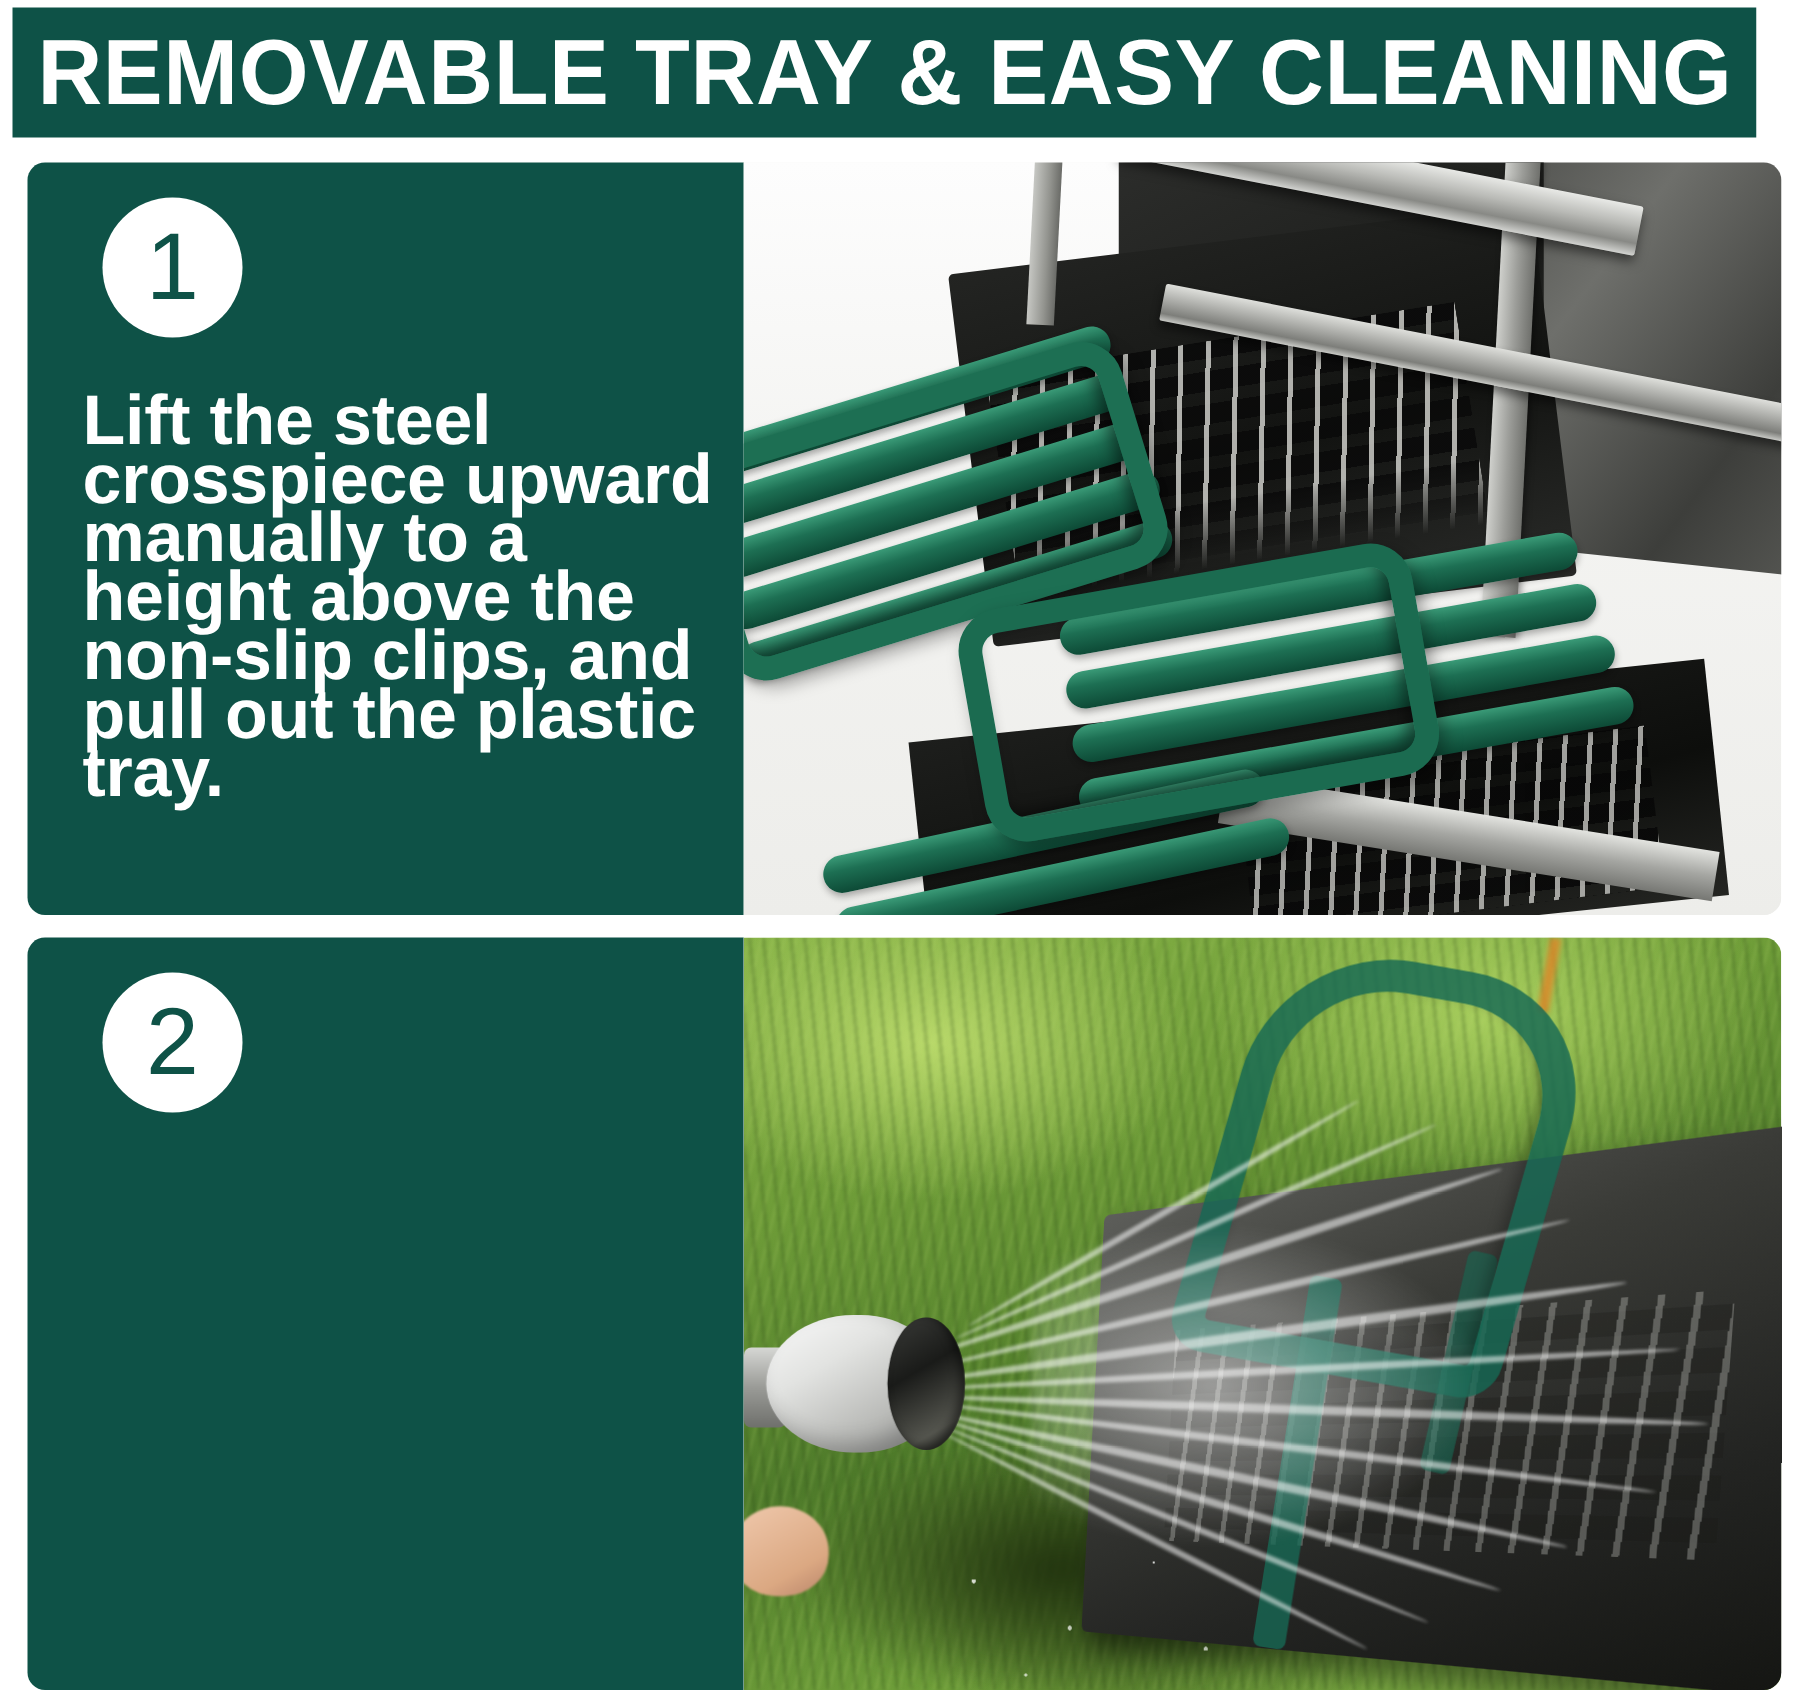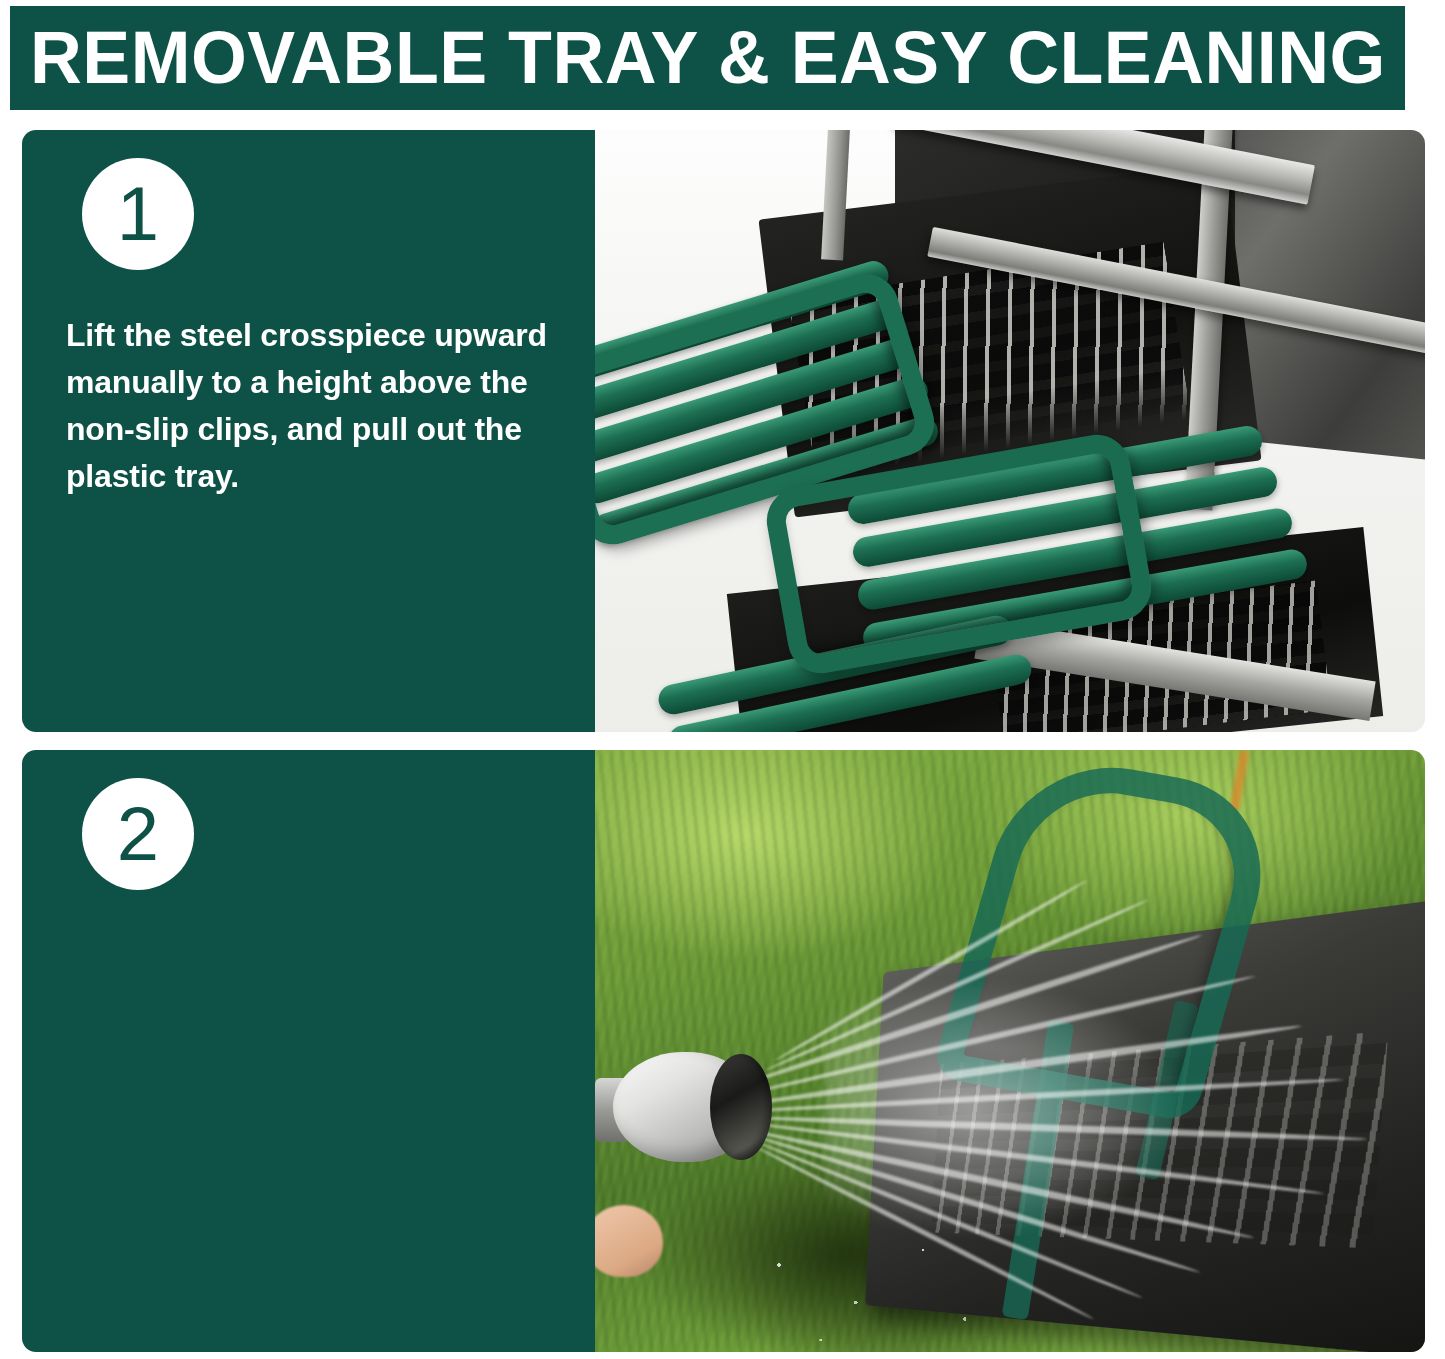--- a/index.html
+++ b/index.html
@@ -62,21 +62,21 @@
     display:flex;align-items:center;justify-content:center;
   }
   .step-badge span{
     color:#0E5247;font-size:76px;font-weight:400;line-height:76px;
     font-family:"Liberation Sans","DejaVu Sans",sans-serif;
   }
 
   .step-text{
     position:absolute;left:44px;top:182px;width:520px;
     color:#ffffff;
-    font-size:32px;line-height:47px;font-weight:bold;
+    font-size:56px;line-height:47px;font-weight:bold;
     letter-spacing:-0.2px;
     font-family:"Liberation Sans","DejaVu Sans",sans-serif;
     white-space:pre-line;
   }
 
   
   .ph1{position:absolute;inset:0;background:#f2f2f0;}
   .ph1 .white-bg{position:absolute;inset:0;background:linear-gradient(180deg,#fdfdfd 0%,#f4f4f2 40%,#ededea 100%);}
   .ph1 .steel-panel-r{
     position:absolute;left:610px;top:-10px;width:260px;height:330px;

